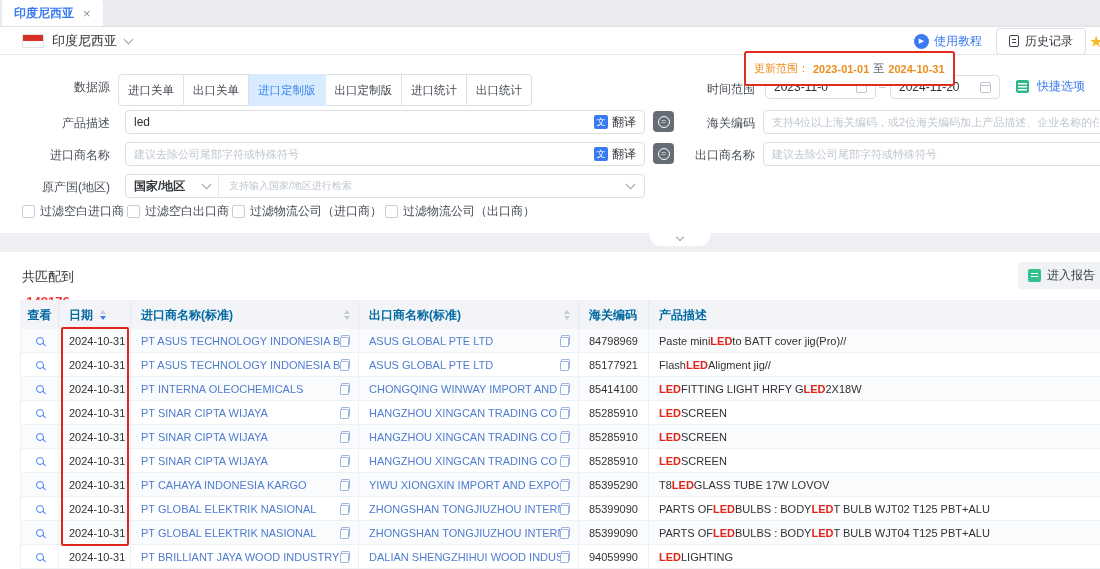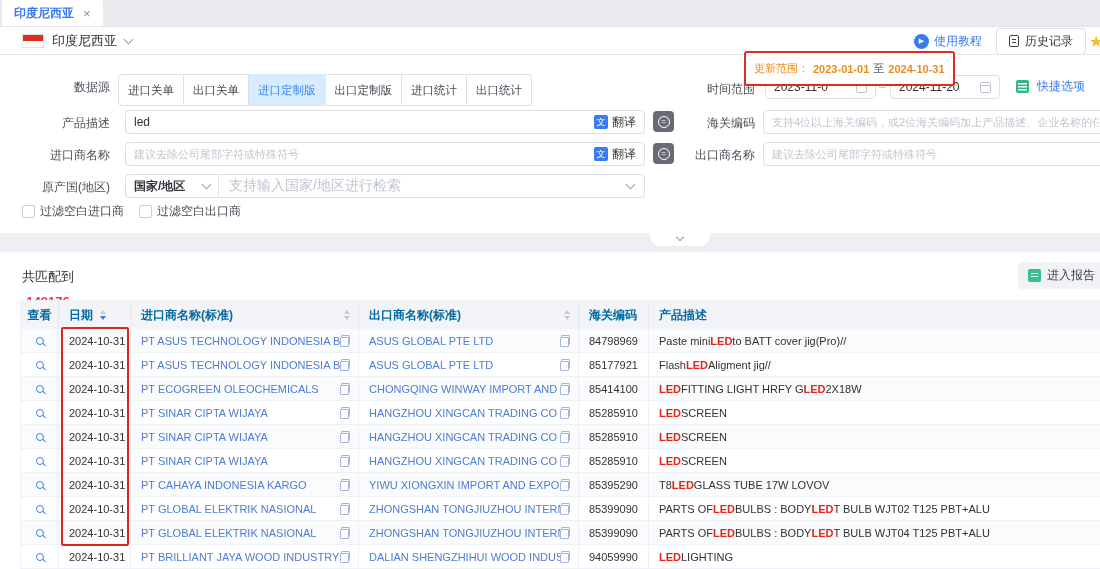--- a/index.html
+++ b/index.html
@@ -52,23 +52,23 @@
   .cal { width: 11px; height: 11px; border: 1px solid #c0c4cc; border-radius: 2px; position: relative; flex: none; }
   .cal::before { content: ""; position: absolute; top: 2px; left: 0; right: 0; height: 1px; background: #c0c4cc; }
   .range-sep { position: absolute; left: 879px; top: 25px; color: #c0c4cc; font-size: 12px; }
   .quick { position: absolute; left: 1016px; top: 23px; display: flex; align-items: center; gap: 8px; color: #3a7af0; font-size: 12px; cursor: pointer; }
   .quick-icon { width: 13px; height: 13px; border-radius: 2px; background:
       linear-gradient(#fff,#fff) 2px 3px / 9px 1.5px no-repeat,
       linear-gradient(#fff,#fff) 2px 6px / 9px 1.5px no-repeat,
       linear-gradient(#fff,#fff) 2px 9px / 9px 1.5px no-repeat, #2eb886; }
   .origin-group { position: absolute; left: 125px; top: 119px; width: 520px; height: 24px; border: 1px solid #dcdfe6; border-radius: 4px; display: flex; align-items: center; background: #fff; }
   .og-select { width: 93px; height: 100%; border-right: 1px solid #e4e7ec; display: flex; align-items: center; justify-content: space-between; padding: 0 8px; font-size: 12px; color: #33383f; font-weight: bold; cursor: pointer; flex: none; }
-  .og-input { flex: 1; display: flex; align-items: center; padding: 0 10px; font-size: 14px; color: #bfc6cf; }
+  .og-input { flex: 1; display: flex; align-items: center; padding: 0 10px; font-size: 10px; color: #bfc6cf; }
   .og-chev { margin-right: 10px; }
-  .cb-row { position: absolute; left: 22px; top: 148px; display: flex; gap: 15px; }
+  .cb-row { position: absolute; left: 22px; top: 148px; display: flex; gap: 3px; }
   .cb-item { display: flex; align-items: center; gap: 5px; font-size: 12px; color: #454b54; cursor: pointer; }
   .cb-box { width: 13px; height: 13px; border: 1px solid #c9ced6; border-radius: 2px; background: #fff; }
 
   
   .gap { position: absolute; left: 0; top: 233px; width: 1100px; height: 19px; background: #edeff3; }
   .collapse-tab { position: absolute; left: 650px; top: 0; width: 60px; height: 13px; background: #fff; border-radius: 0 0 10px 10px; display: flex; align-items: flex-start; justify-content: center; cursor: pointer; }
   .collapse-tab .chev-sm { width: 6px; height: 6px; margin-top: 1px; }
 
   
   .results { position: absolute; left: 0; top: 252px; width: 1100px; height: 317px; background: #fff; }
@@ -221,20 +221,28 @@
 
     <div class="cb-row">
       <span class="cb-item">
         <span class="cb-box"></span>
         <span>过滤空白进口商</span>
       </span>
       <span class="cb-item">
         <span class="cb-box"></span>
         <span>过滤空白出口商</span>
       </span>
+      <span class="cb-item">
+        <span class="cb-box"></span>
+        <span>过滤物流公司（进口商）</span>
+      </span>
+      <span class="cb-item">
+        <span class="cb-box"></span>
+        <span>过滤物流公司（出口商）</span>
+      </span>
     </div>
   </div>
 
   <div class="gap">
     <div class="collapse-tab">
       <span class="chev-sm"></span>
     </div>
   </div>
 
   <div class="results">
@@ -313,21 +321,21 @@
             </div>
             <div class="cell c5">85177921</div>
             <div class="cell c6">Flash <span class="led">LED</span> Aligment jig//</div>
           </div>
           <div class="trow">
             <div class="cell c1">
               <span class="mag"></span>
             </div>
             <div class="cell c2">2024-10-31</div>
             <div class="cell c3 spread">
-              <span class="bluename">PT ECOGREEN OLEOCHEMICALS</span>
+              <span class="bluename">PT INTERNA OLEOCHEMICALS</span>
               <span class="copy"></span>
             </div>
             <div class="cell c4 spread">
               <span class="bluename">CHONGQING WINWAY IMPORT AND E...</span>
               <span class="copy"></span>
             </div>
             <div class="cell c5">85414100</div>
             <div class="cell c6"><span class="led">LED</span> FITTING LIGHT HRFY G <span class="led">LED</span> 2X18W</div>
           </div>
           <div class="trow">

